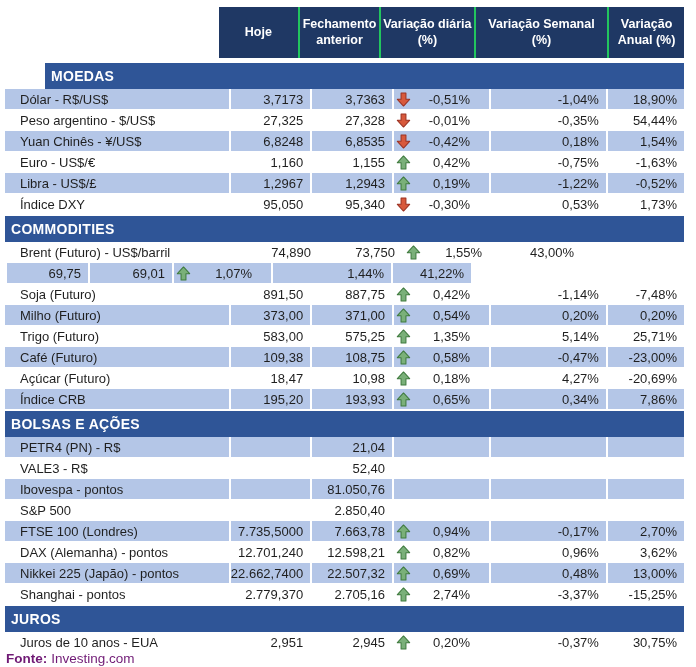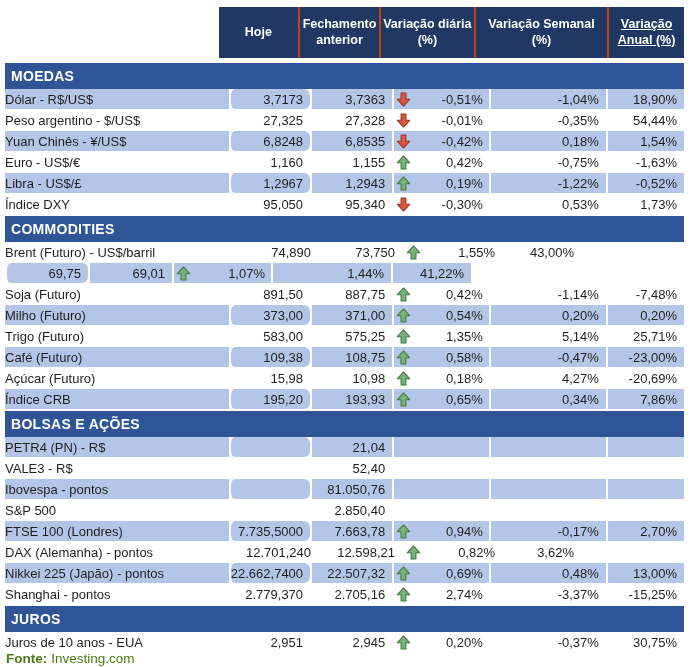--- a/index.html
+++ b/index.html
@@ -10,46 +10,46 @@
   }
   html,body{margin:0;padding:0;background:#fff;}
   body{width:696px;height:667px;font-family:"Liberation Sans",sans-serif;color:var(--text);}
   .wrap{position:relative;width:696px;height:667px;background:#fff;overflow:hidden;}
   .table{position:absolute;left:5px;top:7px;width:679px;}
   
   .hdr{display:flex;height:51px;}
   .hdr .spacer{width:197px;}
   .hcell{background:var(--header-navy);color:#fff;font-weight:bold;font-size:12.5px;
          display:flex;align-items:center;justify-content:center;text-align:center;
-         line-height:1.25;box-sizing:border-box;border-left:2px solid #c2410c;
+         line-height:1.25;box-sizing:border-box;border-left:2px solid #22c55e;
          padding:0 2px;white-space:pre-line;}
   .hcell.first{border-left:none;margin-left:25px;}
   .w-hoje{width:83px;} .w-fech{width:84px;} .w-diaria{width:99px;}
-  .w-semanal{width:139px;} .w-anual{width:80px;text-decoration:underline;}
+  .w-semanal{width:139px;} .w-anual{width:80px;}
   
   .section{margin-top:1px;height:26px;background:var(--section-blue);color:#fff;
            font-weight:bold;font-size:14px;display:flex;align-items:center;
            padding-left:6px;box-sizing:border-box;letter-spacing:.3px;}
-  .section.first{margin-top:5px;}
+  .section.first{margin-top:5px;margin-left:40px;}
   
   .row{display:flex;height:21px;box-sizing:border-box;border-bottom:1px solid #fff;
        font-size:13px;color:var(--text);}
   .cell{box-sizing:border-box;display:flex;align-items:center;
         border-left:2px solid transparent;background:transparent;overflow:hidden;}
   .row.banded .cell{background:var(--band-blue);border-left-color:#fff;}
-  .cell.label{width:230px;padding-left:0;border-left:none !important;}
+  .cell.label{width:230px;padding-left:15px;border-left:none !important;}
   .cell.num{justify-content:flex-end;padding-right:7px;white-space:nowrap;}
-  .cell.hoje{width:83px;border-radius:6px;} .cell.fech{width:84px;}
-  .cell.diaria{width:99px;justify-content:space-between;padding-right:6px;}
+  .cell.hoje{width:83px;} .cell.fech{width:84px;}
+  .cell.diaria{width:99px;justify-content:space-between;padding-right:19px;}
   .cell.semanal{width:120px;} .cell.anual{width:80px;text-align:center;}
   .arrowbox{display:flex;align-items:center;margin-left:2px;width:16px;height:16px;}
   .arrow{width:15px;height:15px;display:block;}
   .dval{white-space:nowrap;}
   
-  .fonte{position:absolute;left:6px;top:651px;font-size:13.5px;color:#4d7c0f;}
+  .fonte{position:absolute;left:6px;top:651px;font-size:13.5px;color:#701a75;}
   .fonte .b{font-weight:bold;}
   .fonte .src{margin-left:4px;}
 </style>
 </head>
 <body>
 
 <div class="wrap">
   <div class="table">
     <div class="hdr">
       <div class="spacer"></div>
@@ -239,21 +239,21 @@
                 <path d="M8 1 L14.6 8.2 H10.6 V15 H5.4 V8.2 H1.4 Z" fill="#7AB079" stroke="#3F7A3E" stroke-width="1.1" stroke-linejoin="round"></path>
               </svg>
             </span>
             <span class="dval">0,58%</span>
           </div>
           <div class="cell num semanal">-0,47%</div>
           <div class="cell num anual">-23,00%</div>
         </div>
         <div class="row">
           <div class="cell label">Açúcar (Futuro)</div>
-          <div class="cell num hoje">15,98</div>
+          <div class="cell num hoje">18,47</div>
           <div class="cell num fech">10,98</div>
           <div class="cell diaria">
             <span class="arrowbox">
               <svg class="arrow" viewBox="0 0 16 16" aria-hidden="true">
                 <path d="M8 1 L14.6 8.2 H10.6 V15 H5.4 V8.2 H1.4 Z" fill="#7AB079" stroke="#3F7A3E" stroke-width="1.1" stroke-linejoin="round"></path>
               </svg>
             </span>
             <span class="dval">0,18%</span>
           </div>
           <div class="cell num semanal">4,27%</div>
@@ -339,20 +339,21 @@
           <div class="cell num hoje">12.701,240</div>
           <div class="cell num fech">12.598,21</div>
           <div class="cell diaria">
             <span class="arrowbox">
               <svg class="arrow" viewBox="0 0 16 16" aria-hidden="true">
                 <path d="M8 1 L14.6 8.2 H10.6 V15 H5.4 V8.2 H1.4 Z" fill="#7AB079" stroke="#3F7A3E" stroke-width="1.1" stroke-linejoin="round"></path>
               </svg>
             </span>
             <span class="dval">0,82%</span>
           </div>
+          <div class="cell num semanal">0,96%</div>
           <div class="cell num anual">3,62%</div>
         </div>
         <div class="row banded">
           <div class="cell label">Nikkei 225 (Japão) - pontos</div>
           <div class="cell num hoje">22.662,7400</div>
           <div class="cell num fech">22.507,32</div>
           <div class="cell diaria">
             <span class="arrowbox">
               <svg class="arrow" viewBox="0 0 16 16" aria-hidden="true">
                 <path d="M8 1 L14.6 8.2 H10.6 V15 H5.4 V8.2 H1.4 Z" fill="#7AB079" stroke="#3F7A3E" stroke-width="1.1" stroke-linejoin="round"></path>

